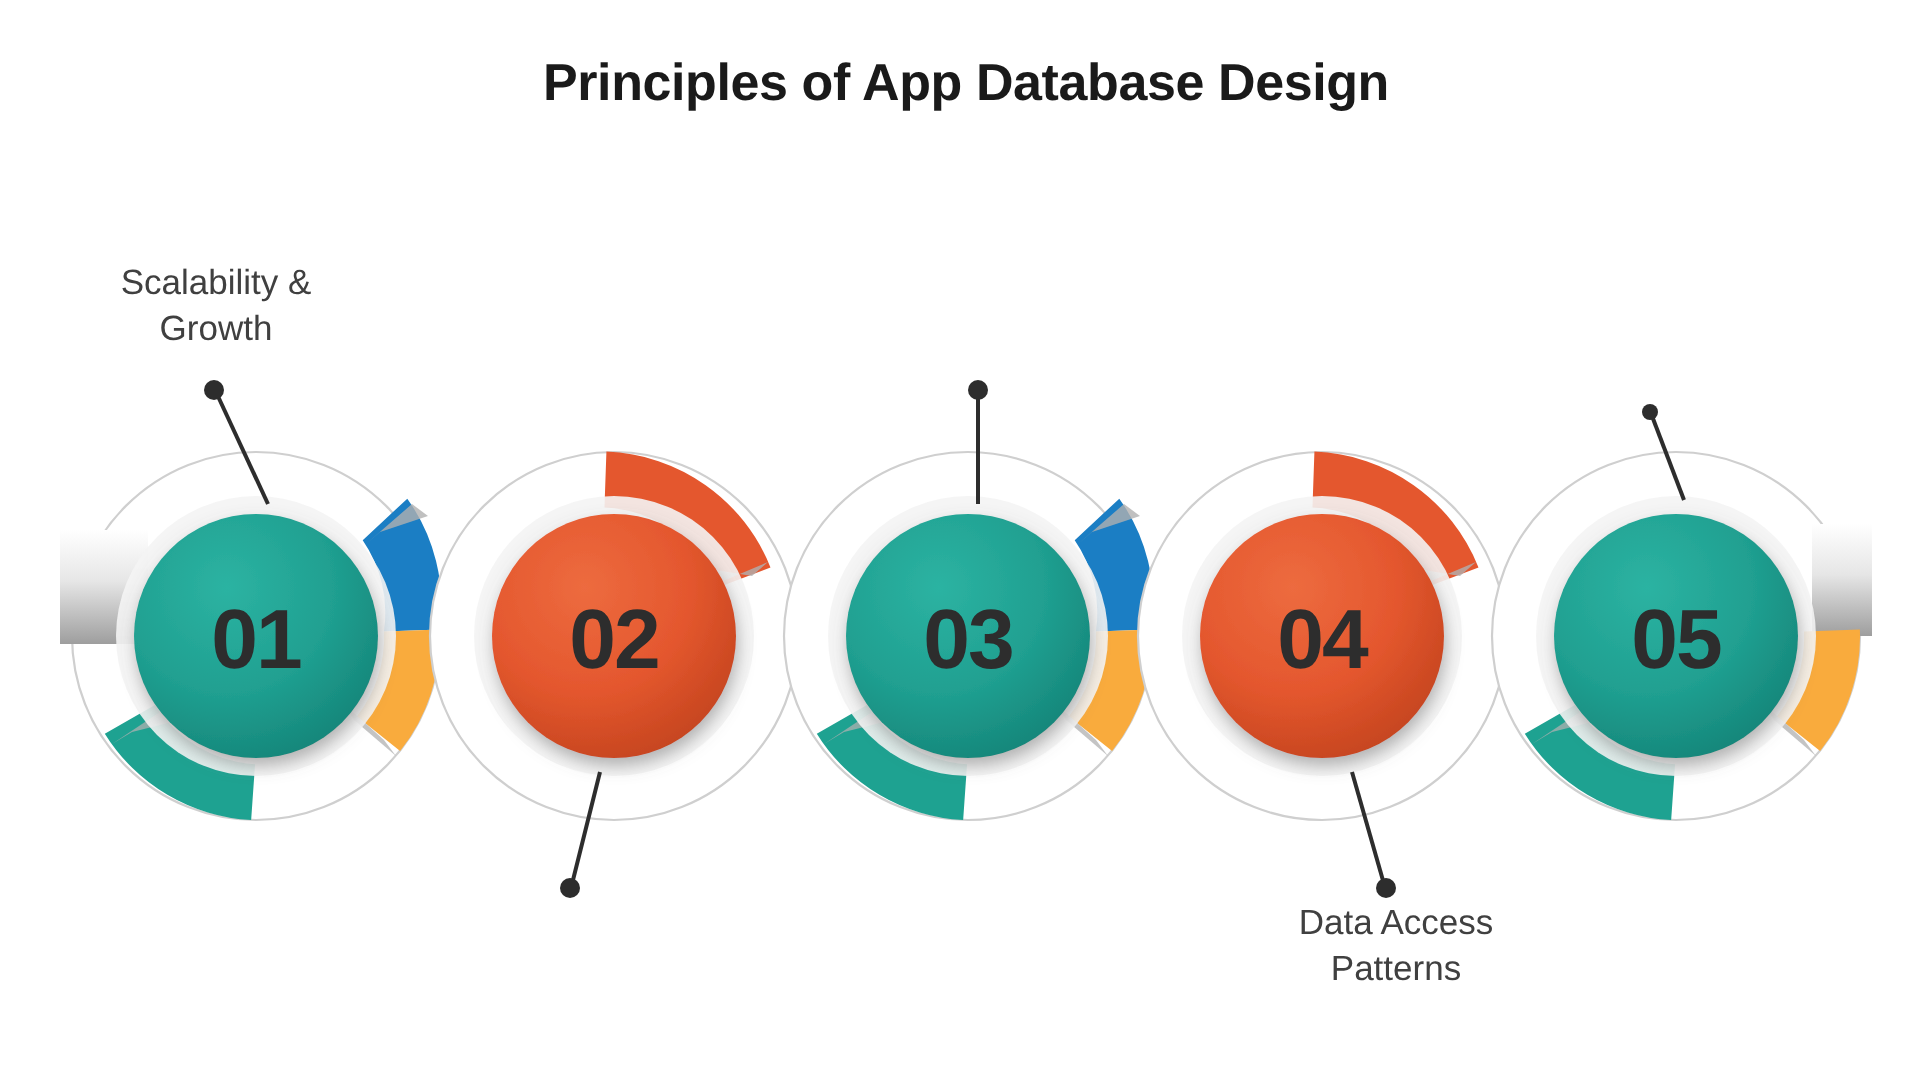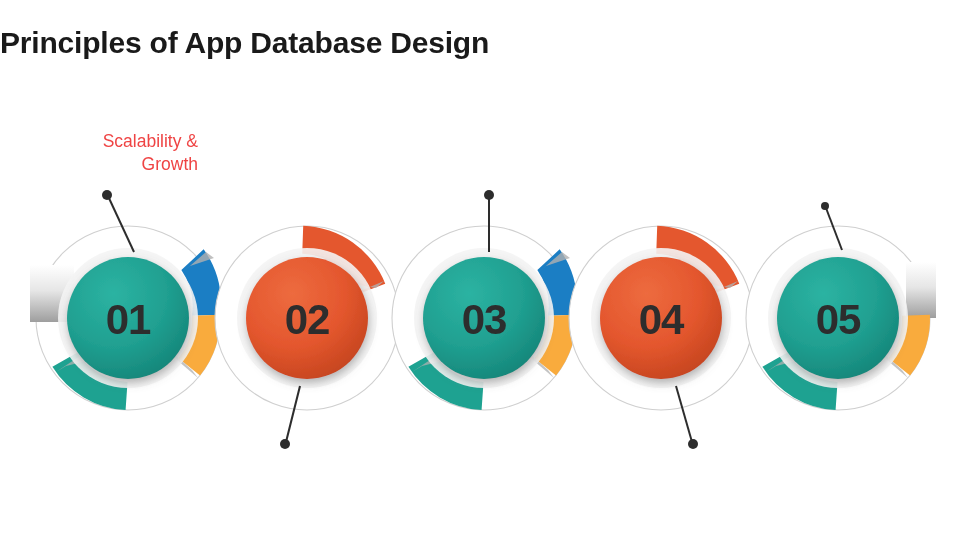--- a/index.html
+++ b/index.html
@@ -17,39 +17,39 @@
   #infographic {
     position: relative;
     width: 966px;
     height: 543px;
   }
   .title {
     position: absolute;
     top: 26px;
     left: 0;
     width: 966px;
-    text-align: left;
-    font-size: 30px;
+    text-align: center;
+    font-size: 26px;
     font-weight: bold;
     color: #1a1a1a;
     letter-spacing: -0.2px;
   }
   svg.stage {
     position: absolute;
     top: 0;
     left: 0;
     width: 966px;
     height: 543px;
   }
   .label {
     position: absolute;
-    text-align: right;
+    text-align: center;
     font-size: 17.5px;
     line-height: 1.32;
-    color: #ef4444;
+    color: #404040;
     white-space: pre-line;
     font-weight: normal;
   }
   .num {
     font-size: 42px;
     font-weight: bold;
     fill: #2d2d2d;
     font-family: "Liberation Sans", sans-serif;
     letter-spacing: -1px;
   }
@@ -165,15 +165,16 @@
       <text class="num" x="838" y="334" text-anchor="middle">05</text>
       <line x1="826" y1="208" x2="842" y2="250" stroke="#2d2d2d" stroke-width="2"></line>
       <circle cx="825" cy="206" r="4" fill="#2d2d2d"></circle>
     </g>
   </svg>
 
   <div class="label" style="left:18px; top:130px; width:180px;">Scalability &amp;<br>Growth</div>
 
 
 
+  <div class="label" style="left:608px; top:450px; width:180px;">Data Access<br>Patterns</div>
 
 
 </div>
 
 </body></html>

